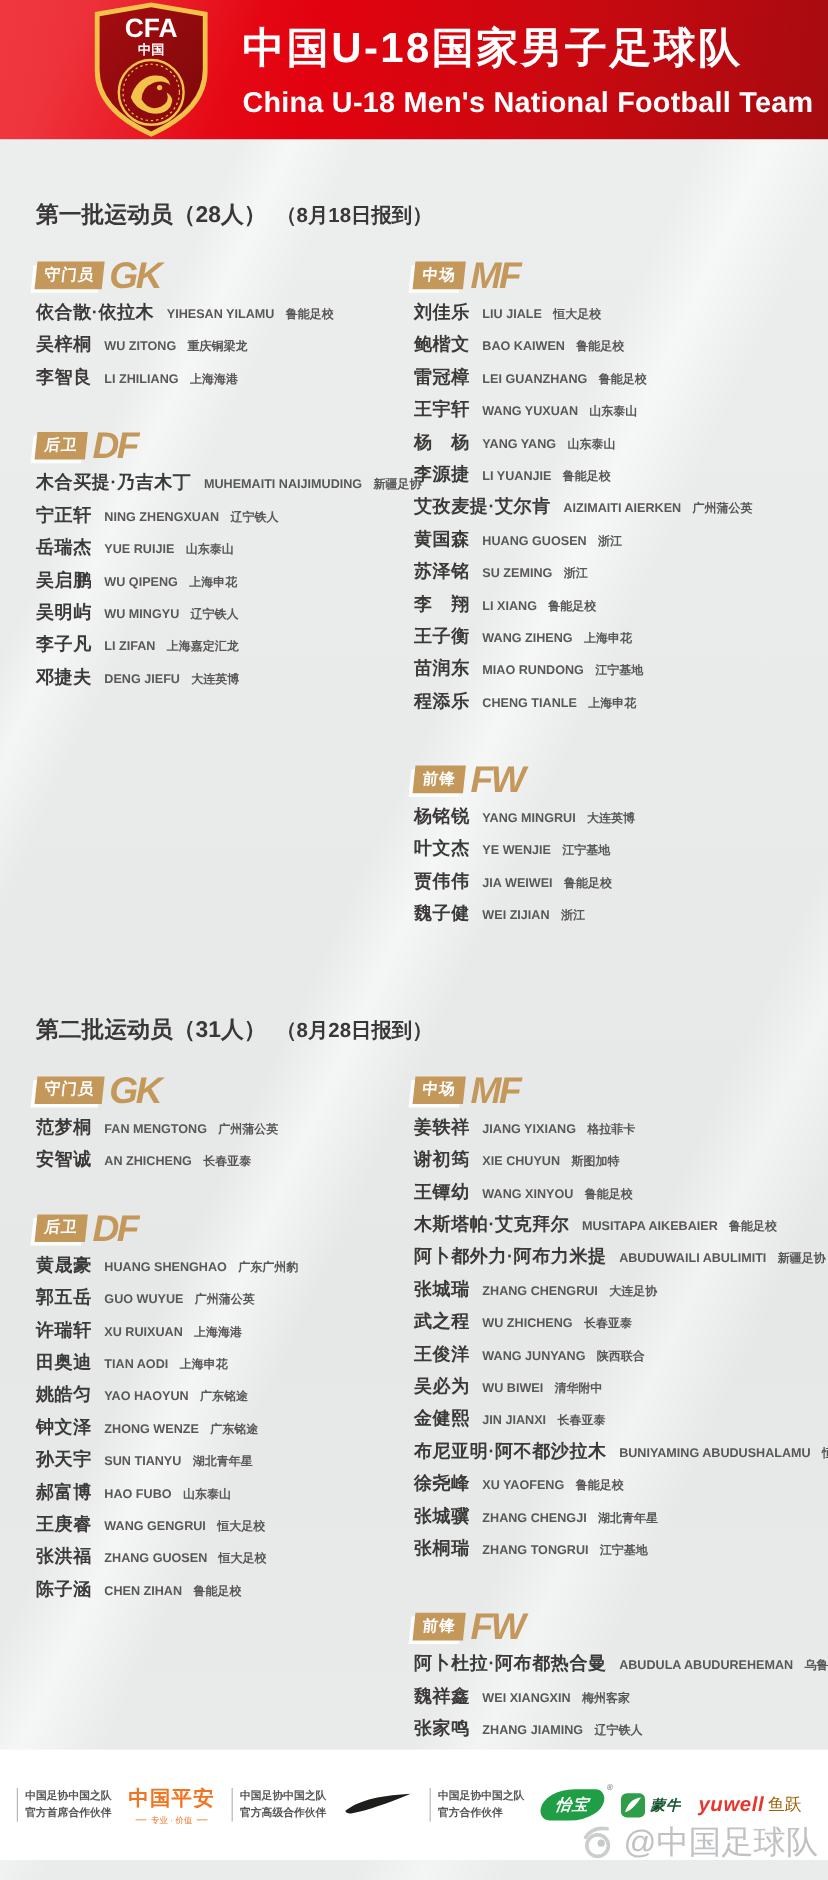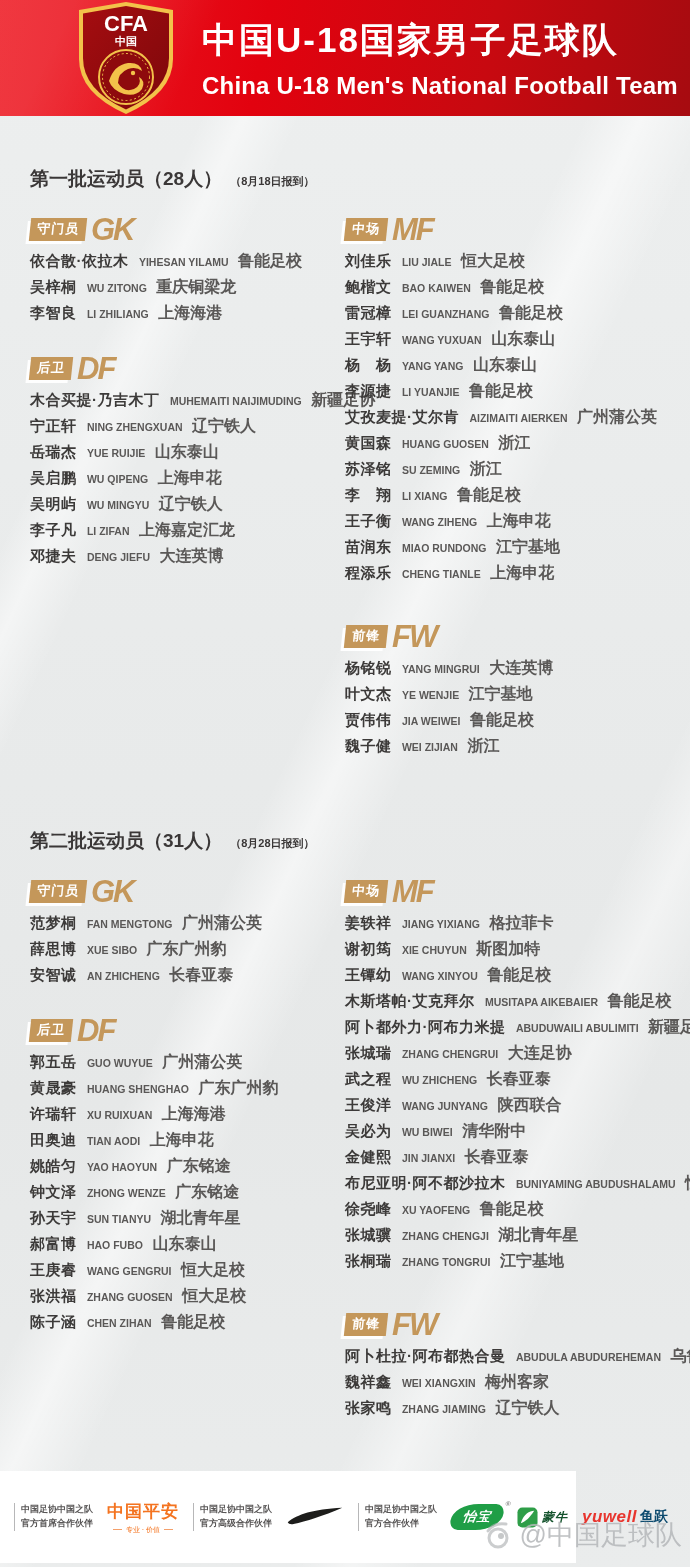--- a/index.html
+++ b/index.html
@@ -19,46 +19,46 @@
       linear-gradient(115deg, rgba(255,255,255,.12) 10%, transparent 30%),
       linear-gradient(100deg,#ee1c25 0%,#e2020f 38%,#c80910 70%,#a60b10 100%);
   }
   .crest{ width:100px; height:114px; flex:0 0 auto; }
   .titles{ margin-left:26px; color:#fff; }
   .t-cn{ font-size:35px; font-weight:bold; letter-spacing:2px; }
   .t-en{ font-size:24px; font-weight:bold; margin-top:8px; letter-spacing:.2px; }
   
   .content{ padding:50px 30px 0 30px; }
   .batch-title{ font-size:19px; font-weight:bold; color:#3a3737; }
-  .batch-title .note{ font-size:11px; margin-left:8px; }
+  .batch-title .note{ font-size:17px; margin-left:8px; }
   .cols{ display:flex; margin-top:22px; }
   .col-l{ width:305px; flex:0 0 auto; }
   .col-r{ flex:1; padding-left:10px; }
   .section{ margin-bottom:30px; }
   .sec-head{ display:flex; align-items:center; height:30px; margin-bottom:8px; }
   .badge{
     display:inline-block; background:#c4975a; color:#fff; font-size:13px; font-weight:bold;
     padding:2px 7px 3px 7px; transform:skewX(-6deg); box-shadow:-3px 3px 0 rgba(255,255,255,.95);
     letter-spacing:1px;
   }
   .badge-en{
     font-size:31px; font-weight:bold; font-style:italic; color:#c4975a;
     margin-left:5px; letter-spacing:-2px; line-height:1;
   }
   .player{ margin:6px 0 7px 0; line-height:18px; white-space:nowrap; }
   .p-cn{ font-size:15px; font-weight:bold; color:#3c3a39; letter-spacing:.5px; }
   .p-en{ font-size:10.5px; color:#5a5857; margin-left:6px; font-weight:bold; }
-  .p-club{ font-size:16px; color:#5a5857; margin-left:5px; font-weight:bold; }
+  .p-club{ font-size:10px; color:#5a5857; margin-left:5px; font-weight:bold; }
   .batch{ margin-bottom:42px; }
   
   .coach{ margin-top:4px; }
   .coach-title{ font-size:21px; font-weight:bold; color:#c4975a; letter-spacing:.5px; }
   
   .footer{
-    position:absolute; left:0; bottom:4px; width:576px; height:92px; background:#fff;
+    position:absolute; left:0; bottom:17px; width:690px; height:92px; background:#fff;
     display:flex; align-items:center; padding:0 14px; gap:14px;
   }
   .p-label{
     border-left:1px solid #b7b7b8; padding-left:6px; font-size:9px; line-height:1.55;
     color:#585656; font-weight:bold; flex:0 0 auto;
   }
   .sp{ flex:0 0 auto; display:flex; align-items:center; }
   .pingan{ text-align:right; }
   .pingan .pa-cn{ font-size:17px; font-weight:900; color:#f4731f; letter-spacing:1px; }
   .pingan .pa-slogan{ font-size:7px; color:#f4731f; margin-top:2px; display:flex; align-items:center; gap:4px; justify-content:center;}
@@ -67,21 +67,21 @@
   .cestbon{
     background:#1f9e46; color:#fff; font-style:italic; font-weight:bold; font-size:13px;
     padding:4px 12px; border-radius:55% 18% 55% 18% / 70% 40% 70% 40%;
     transform:skewX(-8deg); position:relative; letter-spacing:1px;
   }
   .cestbon sup{ position:absolute; top:-4px; right:-7px; color:#8c8c8c; font-size:7px; font-style:normal; }
   .mengniu{ gap:4px; }
   .mn-icon{ width:21px; height:21px; }
   .mn-txt{ font-size:12px; font-weight:900; color:#14532d; letter-spacing:1px; font-style:italic; }
   .yuwell .yw-en{ font-size:17px; font-weight:900; font-style:italic; color:#e8352e; letter-spacing:.5px; }
-  .yuwell .yw-cn{ font-size:14px; font-weight:700; color:#0c4a6e; margin-left:3px; }
+  .yuwell .yw-cn{ font-size:14px; font-weight:400; color:#a16207; margin-left:3px; }
   
   .watermark{
     position:absolute; right:8px; bottom:14px; display:flex; align-items:center; gap:4px;
     color:rgba(175,178,180,.8); font-size:27px; font-weight:normal; pointer-events:none; z-index:5;
     text-shadow:0 0 1px rgba(255,255,255,.4);
   }
   .wm-eye{ width:32px; height:28px; opacity:.8; }
 </style>
 </head>
 <body>
@@ -334,50 +334,45 @@
               <span class="badge-en">GK</span>
             </div>
             <div>
 
                 <div class="player">
                   <span class="p-cn">范梦桐</span>
                   <span class="p-en">FAN MENGTONG</span>
                   <span class="p-club">广州蒲公英</span>
                 </div>
 
-                <div class="player">
-                  <span class="p-cn">薛思博</span>
-                  <span class="p-en">XUE SIBO</span>
-                  <span class="p-club">广东广州豹</span>
-                </div>
 
                 <div class="player">
                   <span class="p-cn">安智诚</span>
                   <span class="p-en">AN ZHICHENG</span>
                   <span class="p-club">长春亚泰</span>
                 </div>
               </div>
           </div>
           <div class="section">
             <div class="sec-head">
               <span class="badge">后卫</span>
               <span class="badge-en">DF</span>
             </div>
             <div>
 
                 <div class="player">
+                  <span class="p-cn">黄晟豪</span>
+                  <span class="p-en">HUANG SHENGHAO</span>
+                  <span class="p-club">广东广州豹</span>
+                </div>
+
+                <div class="player">
                   <span class="p-cn">郭五岳</span>
                   <span class="p-en">GUO WUYUE</span>
                   <span class="p-club">广州蒲公英</span>
-                </div>
-
-                <div class="player">
-                  <span class="p-cn">黄晟豪</span>
-                  <span class="p-en">HUANG SHENGHAO</span>
-                  <span class="p-club">广东广州豹</span>
                 </div>
 
                 <div class="player">
                   <span class="p-cn">许瑞轩</span>
                   <span class="p-en">XU RUIXUAN</span>
                   <span class="p-club">上海海港</span>
                 </div>
 
                 <div class="player">
                   <span class="p-cn">田奥迪</span>

